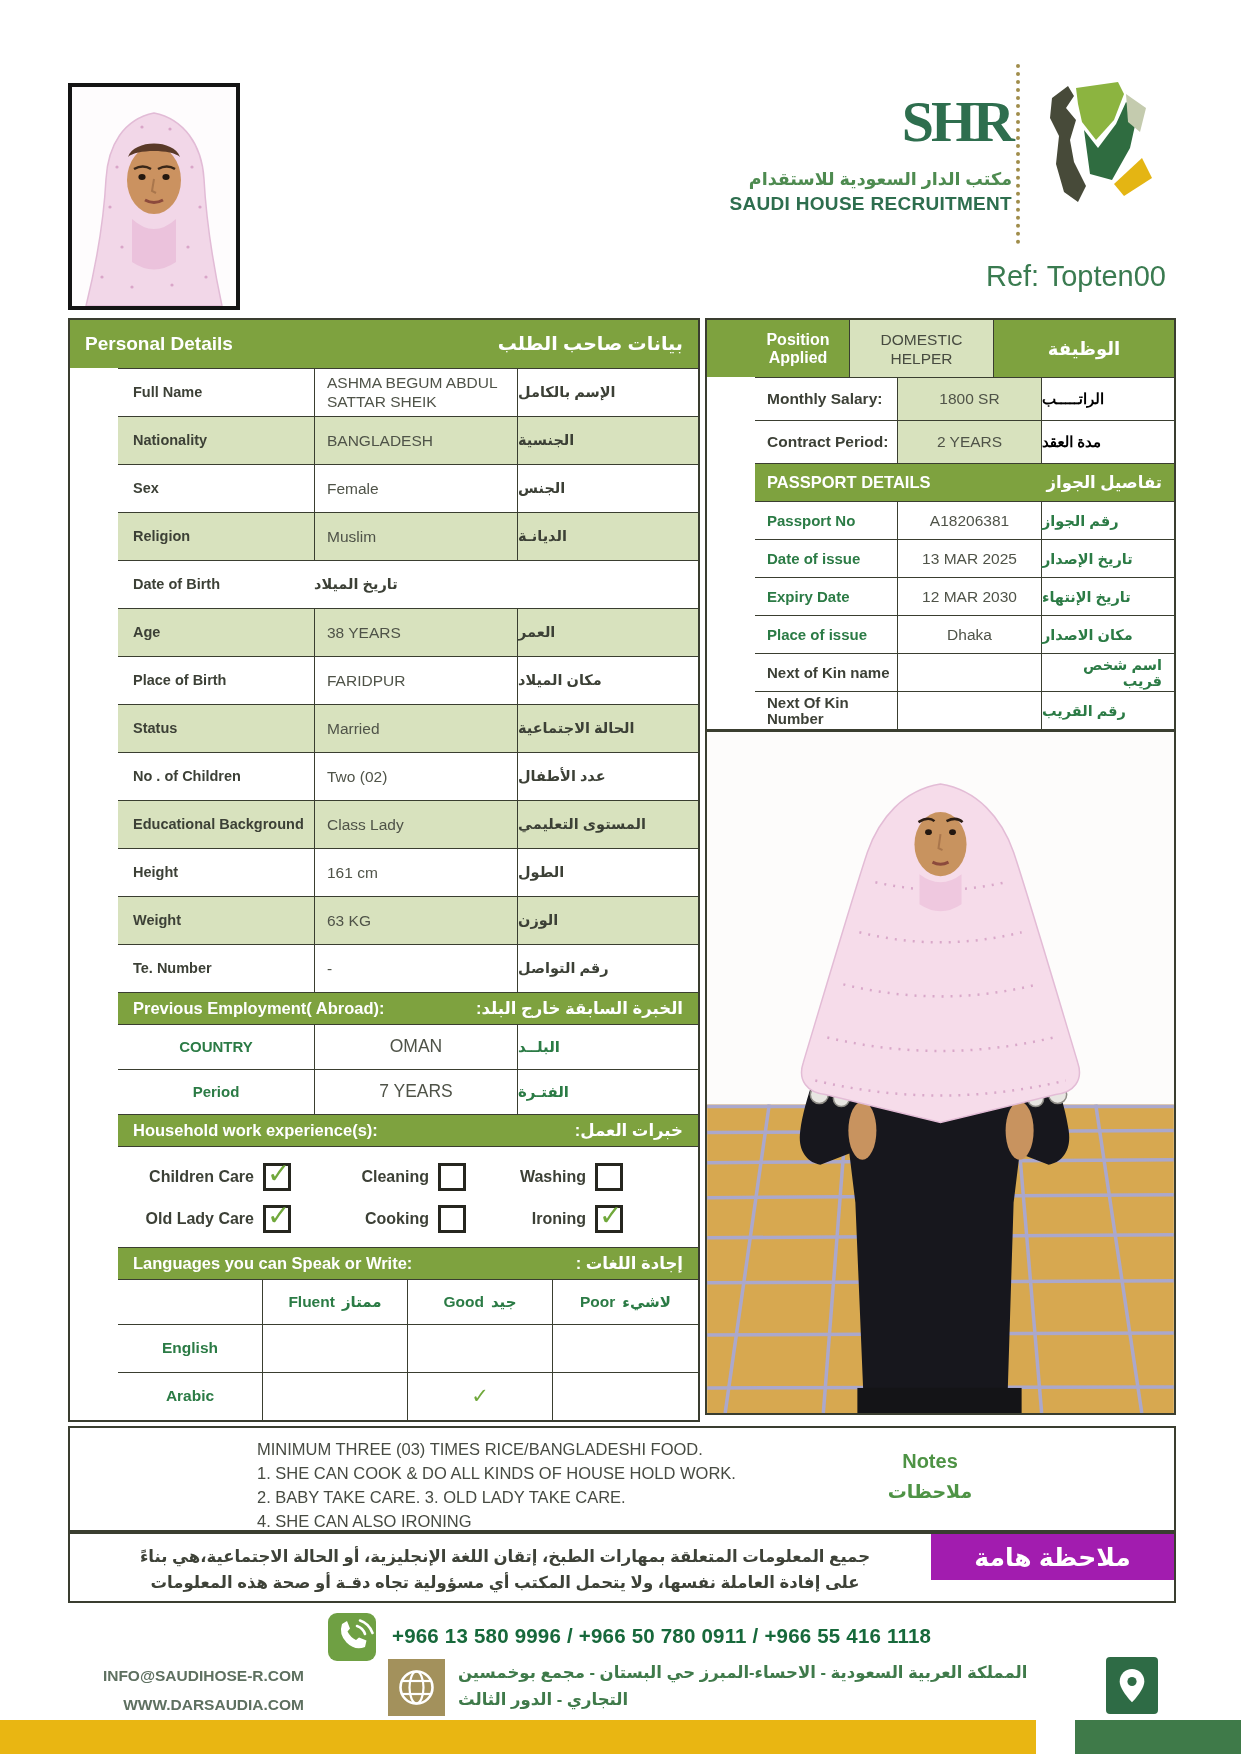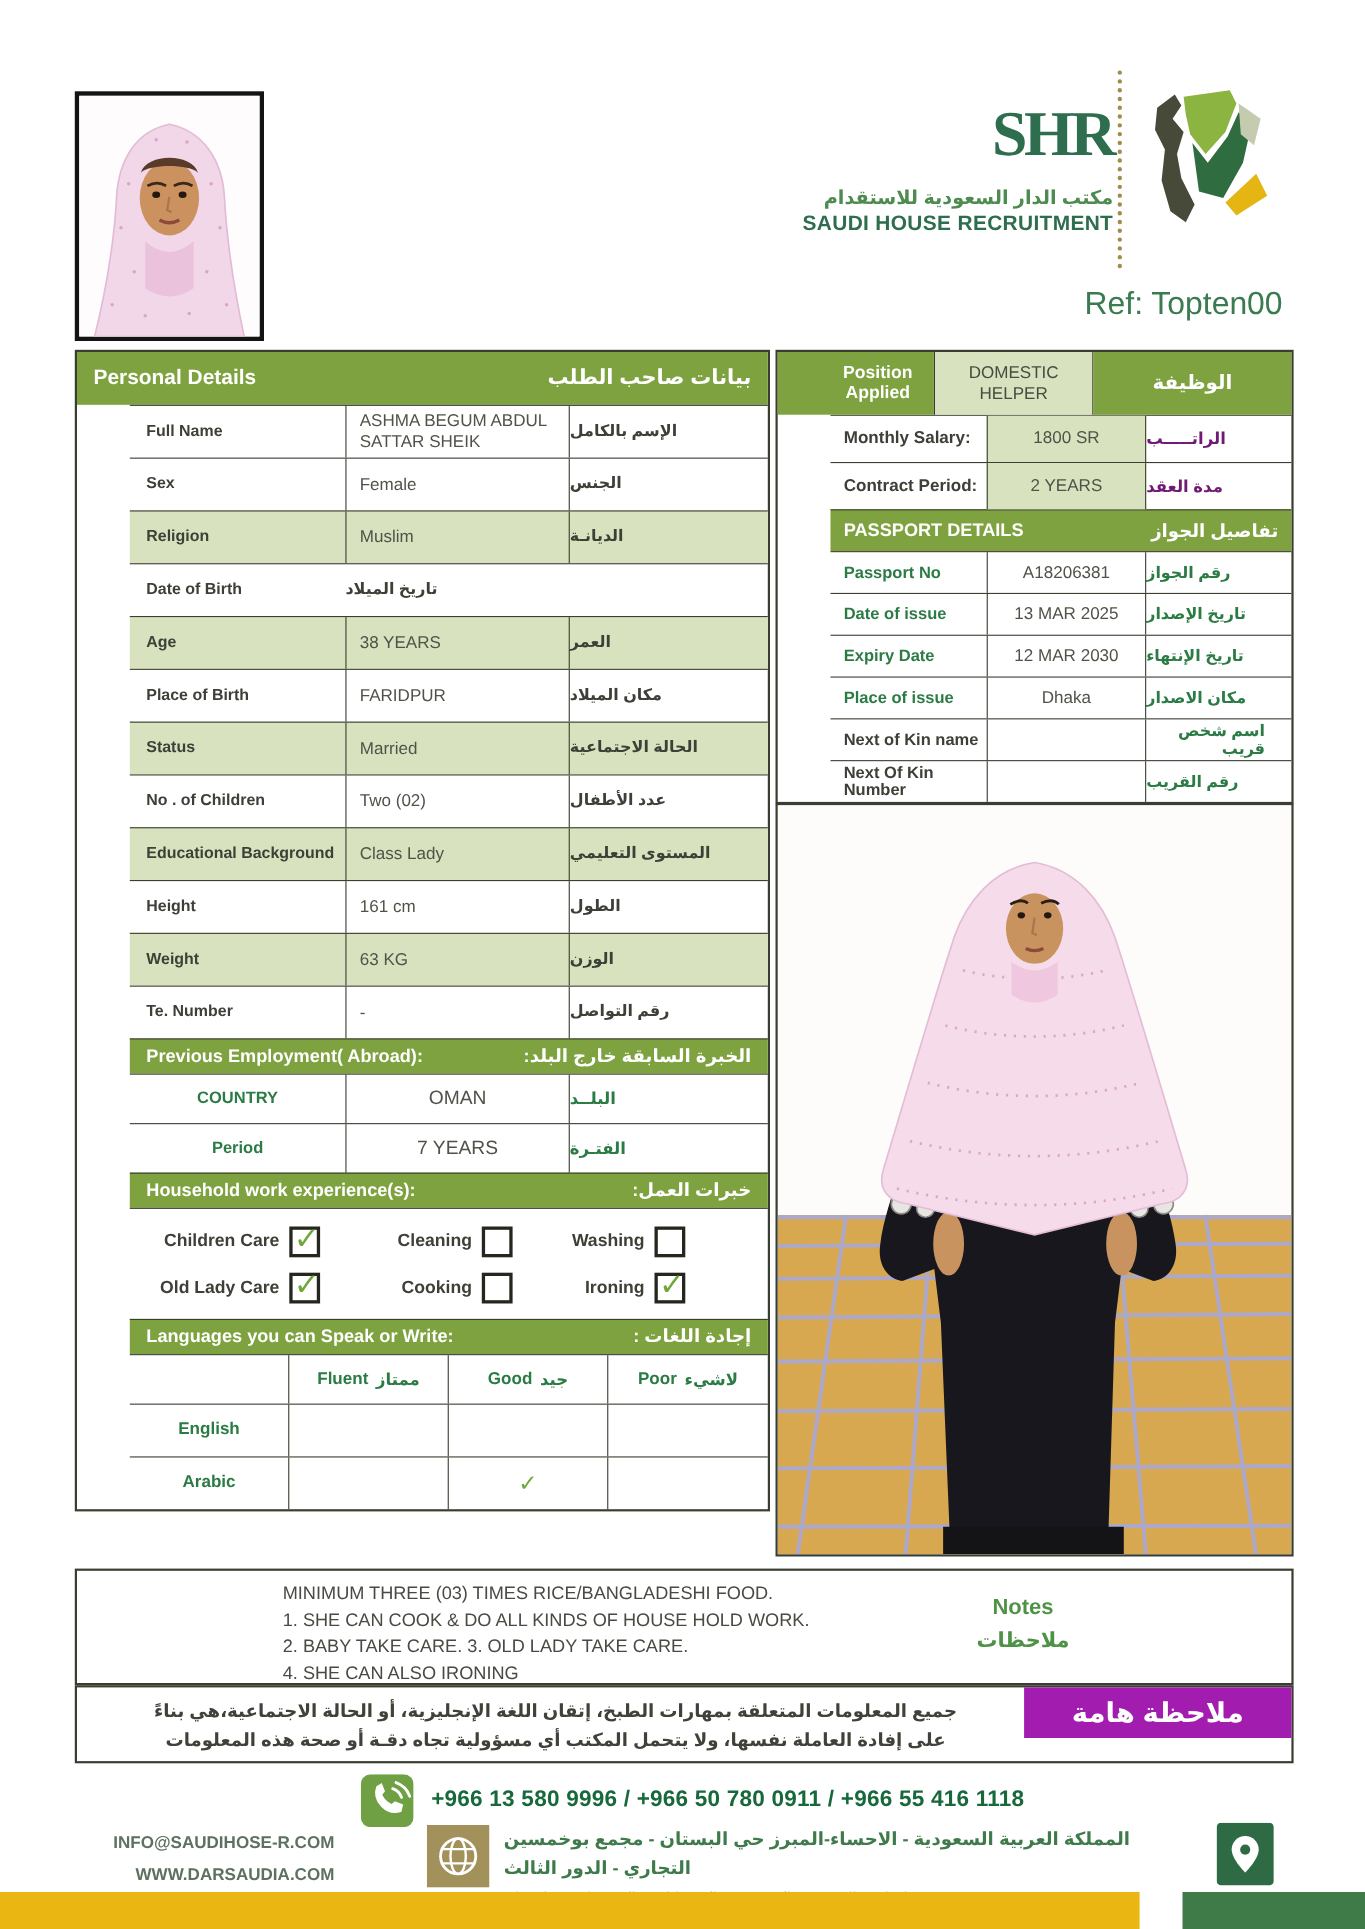--- a/index.html
+++ b/index.html
@@ -64,28 +64,28 @@
   
   .rt { left:705px; top:318px; width:471px; }
   .rhdr { display:flex; height:57px; }
   .rc1 { width:142px; } .rc2 { width:145px; border-left:1.6px solid #3A3E30; border-right:1.6px solid #3A3E30; } .rc3 { flex:1; }
   .rhdr .rc1 { display:flex; align-items:center; justify-content:center; font-weight:bold; font-size:16px; text-align:center;padding-left:40px; }
   .rhdr .rc2 { display:flex; align-items:center; justify-content:center; text-align:center; font-size:15.5px; color:#474B40; line-height:19px; padding:0 6px; }
   .rhdr .rc3 { display:flex; align-items:center; justify-content:center; font-weight:bold; font-size:18px; direction:rtl; }
   .rrow { display:flex; height:43px; }
   .rrow .rc1 { display:flex; align-items:center; padding-left:12px; font-weight:bold; font-size:15.5px; color:#3C4036; }
   .rrow .rc2 { display:flex; align-items:center; justify-content:center; font-size:15.5px; color:#4F5348; }
-  .rrow .rc3 { display:flex; align-items:center; justify-content:flex-end; padding-right:13px; font-weight:bold; font-size:15px; color:#701a75; direction:rtl; }
+  .rrow .rc3 { display:flex; align-items:center; justify-content:flex-end; padding-right:13px; font-weight:bold; font-size:15px; color:#000000; direction:rtl;font-family:Liberation Serif, serif; }
   .pphdr { height:38px; display:flex; justify-content:space-between; align-items:center; padding:0 12px; font-weight:bold; font-size:16.5px; }
   .pphdr .h-ar { direction:rtl; }
   .pprow { display:flex; height:38px; }
   .pprow .rc1 { display:flex; align-items:center; padding-left:12px; font-weight:bold; font-size:15px; color:#2B7B45; line-height:16px; }
   .pprow .rc1.dk { color:#3C4036; }
   .pprow .rc2 { display:flex; align-items:center; justify-content:center; font-size:15.5px; color:#4F5348; }
-  .pprow .rc3 { display:flex; align-items:center; justify-content:flex-end; padding-right:24px; font-weight:bold; font-size:14.5px; color:#2B7B45; direction:rtl; }
+  .pprow .rc3 { display:flex; align-items:center; justify-content:flex-end; padding-right:12px; font-weight:bold; font-size:14.5px; color:#2B7B45; direction:rtl; }
 
   .photobox { position:absolute; left:705px; top:730px; width:471px; height:685px; border:2.5px solid #3A3E30; background:#fff; overflow:hidden; }
   .photobox svg { display:block; width:100%; height:100%; }
 
   
   .notesbox { position:absolute; left:68px; top:1426px; width:1108px; height:106px; border:2.5px solid #3A3E30; background:#fff; }
   .notes-lines { position:absolute; left:187px; top:9px; font-size:16.5px; color:#474B42; line-height:24px; }
   .notes-label { position:absolute; left:765px; top:17px; width:190px; text-align:center; color:#4E9345; font-weight:bold; }
   .notes-label .nl-en { font-size:20px; line-height:32px; }
   .notes-label .nl-ar { font-size:19px; line-height:30px; direction:rtl; }
@@ -162,20 +162,25 @@
     <div class="hdr olive">
       <span>Personal Details</span>
       <span class="h-ar" dir="rtl">بيانات صاحب الطلب</span>
     </div>
 
     <div class="prow bdr-t">
       <div class="pc1">Full Name</div>
       <div class="pc2">ASHMA BEGUM ABDUL SATTAR SHEIK</div>
       <div class="pc3" dir="rtl">الإسم بالكامل</div>
     </div>
+    <div class="prow bdr-t ltgreen">
+      <div class="pc1">Nationality</div>
+      <div class="pc2">BANGLADESH</div>
+      <div class="pc3" dir="rtl">الجنسية</div>
+    </div>
     <div class="prow bdr-t">
       <div class="pc1">Sex</div>
       <div class="pc2">Female</div>
       <div class="pc3" dir="rtl">الجنس</div>
     </div>
     <div class="prow bdr-t ltgreen">
       <div class="pc1">Religion</div>
       <div class="pc2">Muslim</div>
       <div class="pc3" dir="rtl">الديانـة</div>
     </div>

